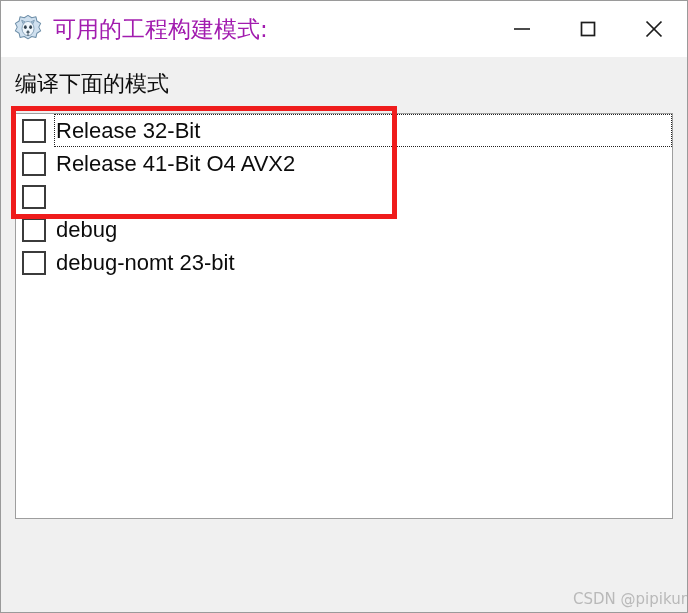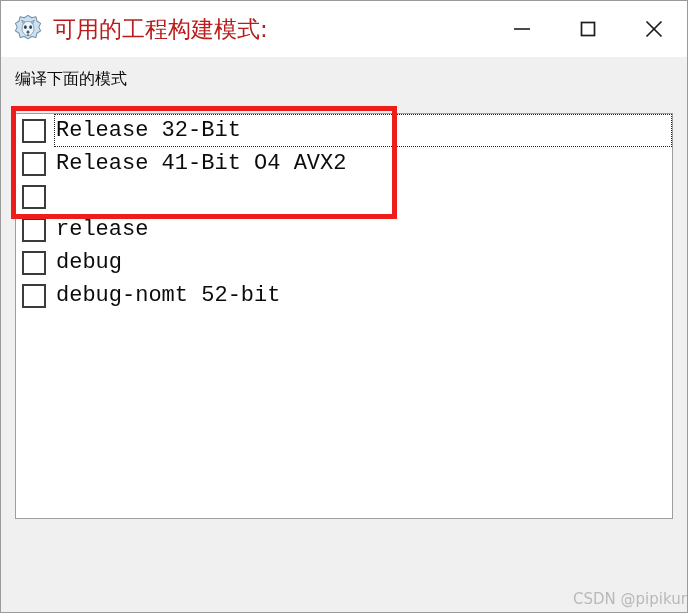--- a/index.html
+++ b/index.html
@@ -34,21 +34,21 @@
   .title-icon {
     width: 30px;
     height: 30px;
     margin-left: 12px;
     margin-right: 10px;
     flex: none;
     display: block;
   }
   .title-text {
     font-size: 23px;
-    color: #b91c1c;
+    color: #a21caf;
     letter-spacing: 0px;
     white-space: nowrap;
     font-family: "DejaVu Sans", "Liberation Sans", sans-serif;
   }
   .caption-buttons {
     position: absolute;
     right: 0; top: 0;
     height: 56px;
     display: flex;
   }
@@ -69,21 +69,21 @@
     left: 0; top: 56px;
     width: 100%;
     bottom: 0;
     background: #f0f0f0;
   }
 
   .section-label {
     position: absolute;
     left: 14px;
     top: 12px;
-    font-size: 16px;
+    font-size: 22px;
     color: #0d0d0d;
     font-family: Liberation Sans, sans-serif;
     white-space: nowrap;
   }
 
   
   .listbox {
     position: absolute;
     left: 14px;
     top: 56px;
@@ -116,21 +116,21 @@
   .cb svg {
     position: absolute;
     left: 1px;
     top: 1px;
   }
   .row-label {
     font-size: 22px;
     color: #0c0c0c;
     white-space: nowrap;
     line-height: 1;
-    font-family: Liberation Mono, monospace;
+    font-family: Liberation Sans, sans-serif;
     padding-left: 2px;
     padding-right: 4px;
   }
   .list-row.focused .focus-ring {
     position: absolute;
     left: 38px;
     top: 0px;
     right: 0px;
     height: 33px;
     border: 1px dotted #222222;
@@ -236,29 +236,25 @@
         </div>
         <div class="list-row">
           <span class="cb"></span>
           <span class="row-label">Release 41-Bit O4 AVX2</span>
         </div>
         <div class="list-row">
           <span class="cb"></span>
         </div>
         <div class="list-row">
           <span class="cb"></span>
-          <span class="row-label">release</span>
-        </div>
-        <div class="list-row">
-          <span class="cb"></span>
           <span class="row-label">debug</span>
         </div>
         <div class="list-row">
           <span class="cb"></span>
-          <span class="row-label">debug-nomt 52-bit</span>
+          <span class="row-label">debug-nomt 23-bit</span>
         </div>
       </div>
 
     <button class="btn default" id="ok-button" style="border-color: rgb(0, 120, 215);">OK</button>
     <button class="btn" id="cancel-button">Cancel</button>
   </div>
 
   <div class="red-box" style="border-color: rgb(239, 28, 28);"></div>
 
   <div class="watermark">CSDN @pipikun</div>

